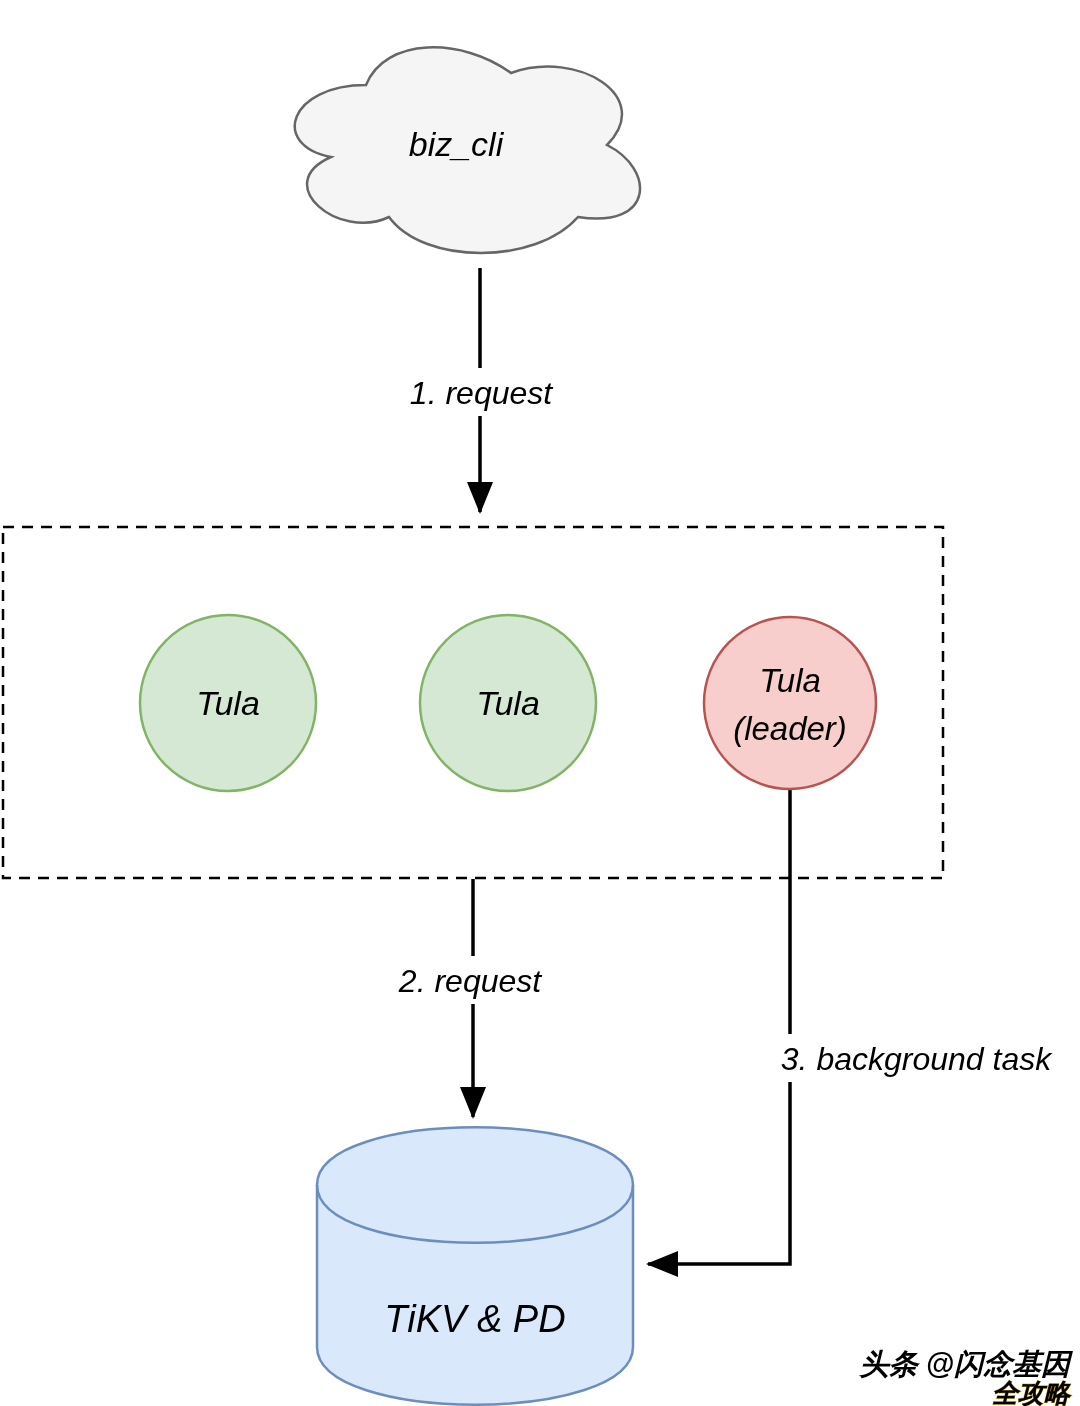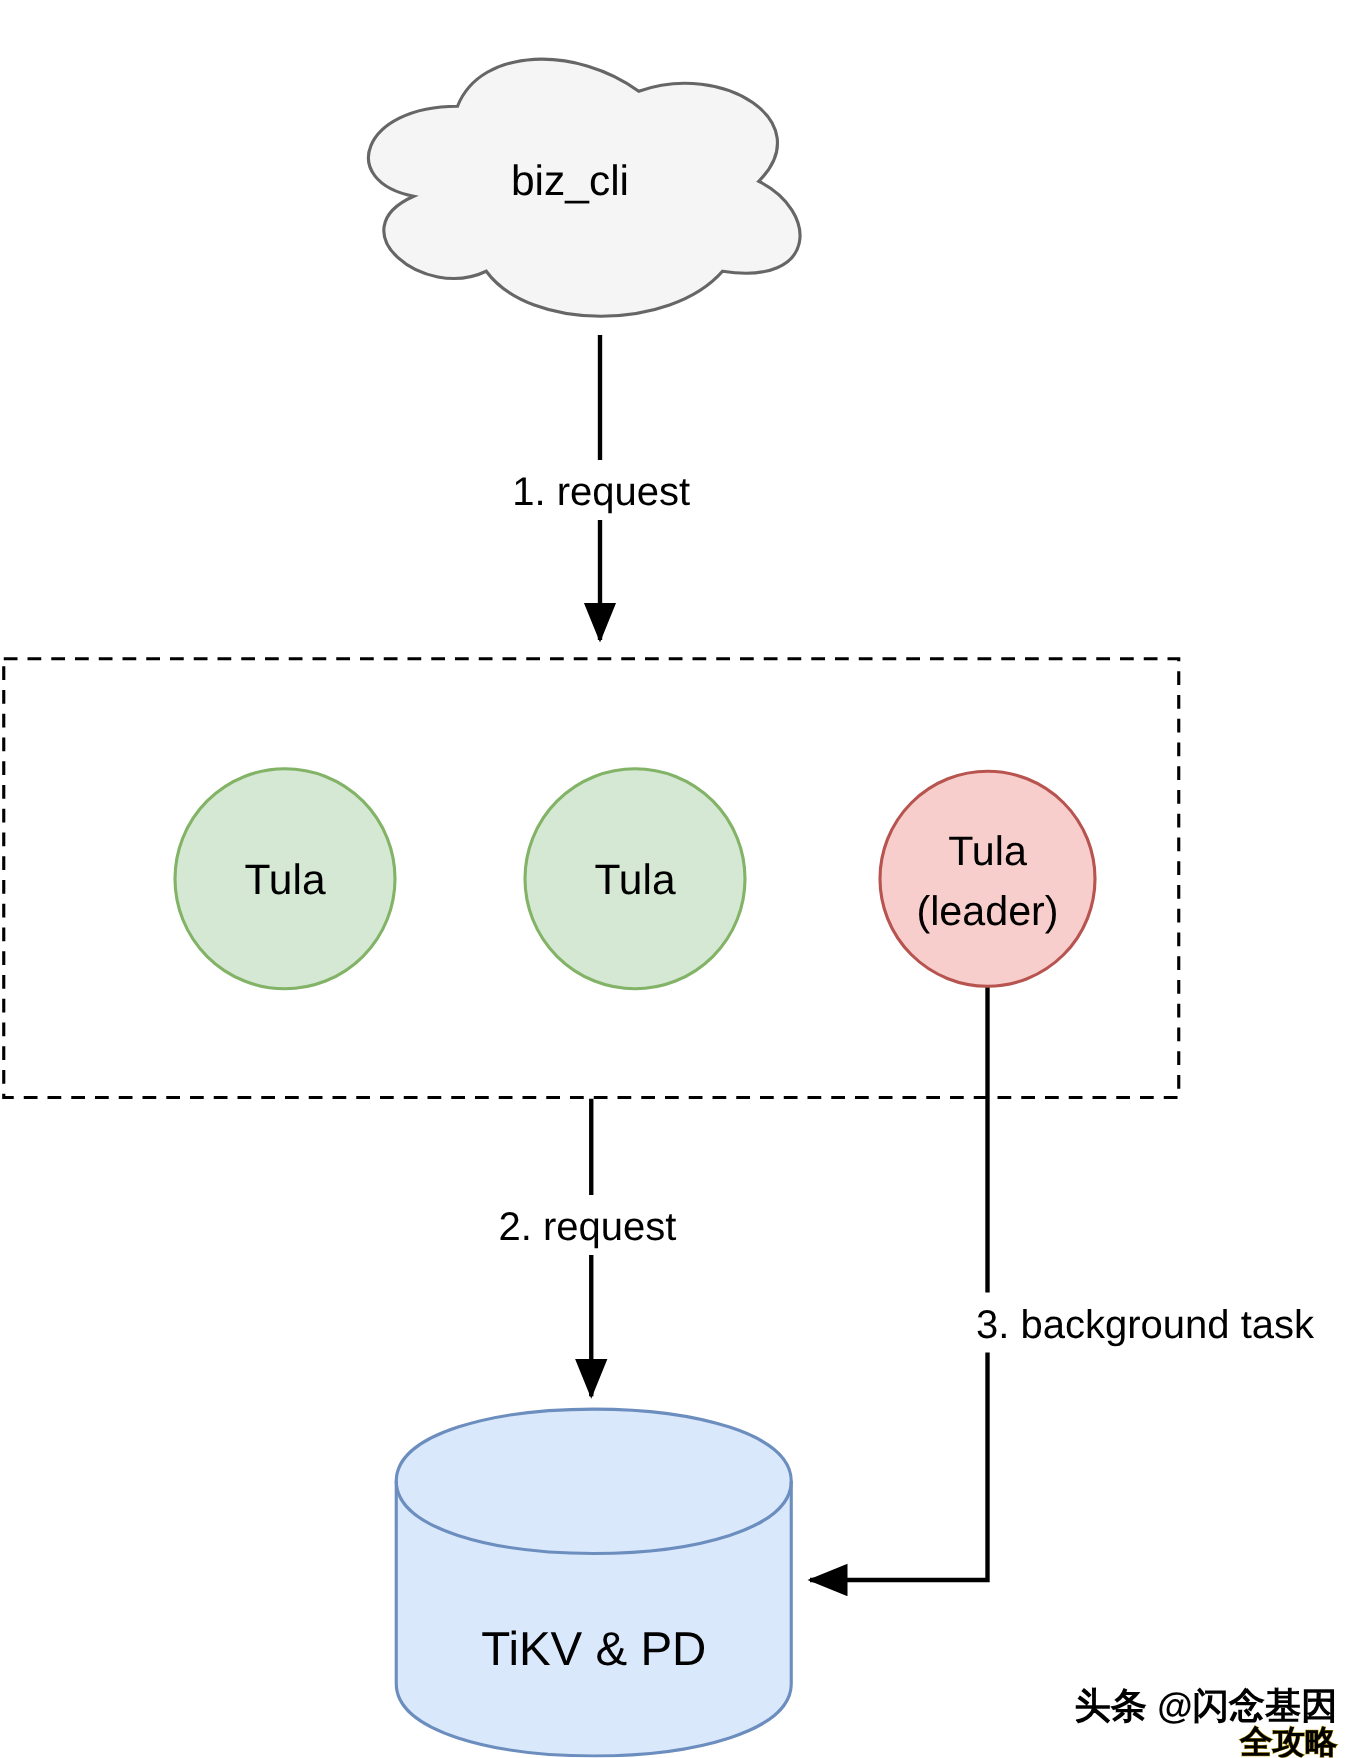--- a/index.html
+++ b/index.html
@@ -8,20 +8,21 @@
     background: #ffffff;
     width: 1080px;
     height: 1406px;
     overflow: hidden;
   }
   .canvas-wrap {
     position: relative;
     width: 1080px;
     height: 1286px;
     font-family: "Liberation Sans", sans-serif;
+    font-style: italic;
   }
   svg text {
     font-family: "Liberation Sans", sans-serif;
     fill: #000000;
   }
   .flow-label   { font-size: 32px; }
   .node-label   { font-size: 34px; }
   .leader-label { font-size: 33px; }
   .db-label     { font-size: 38px; }
   .cloud-label  { font-size: 34px; }

